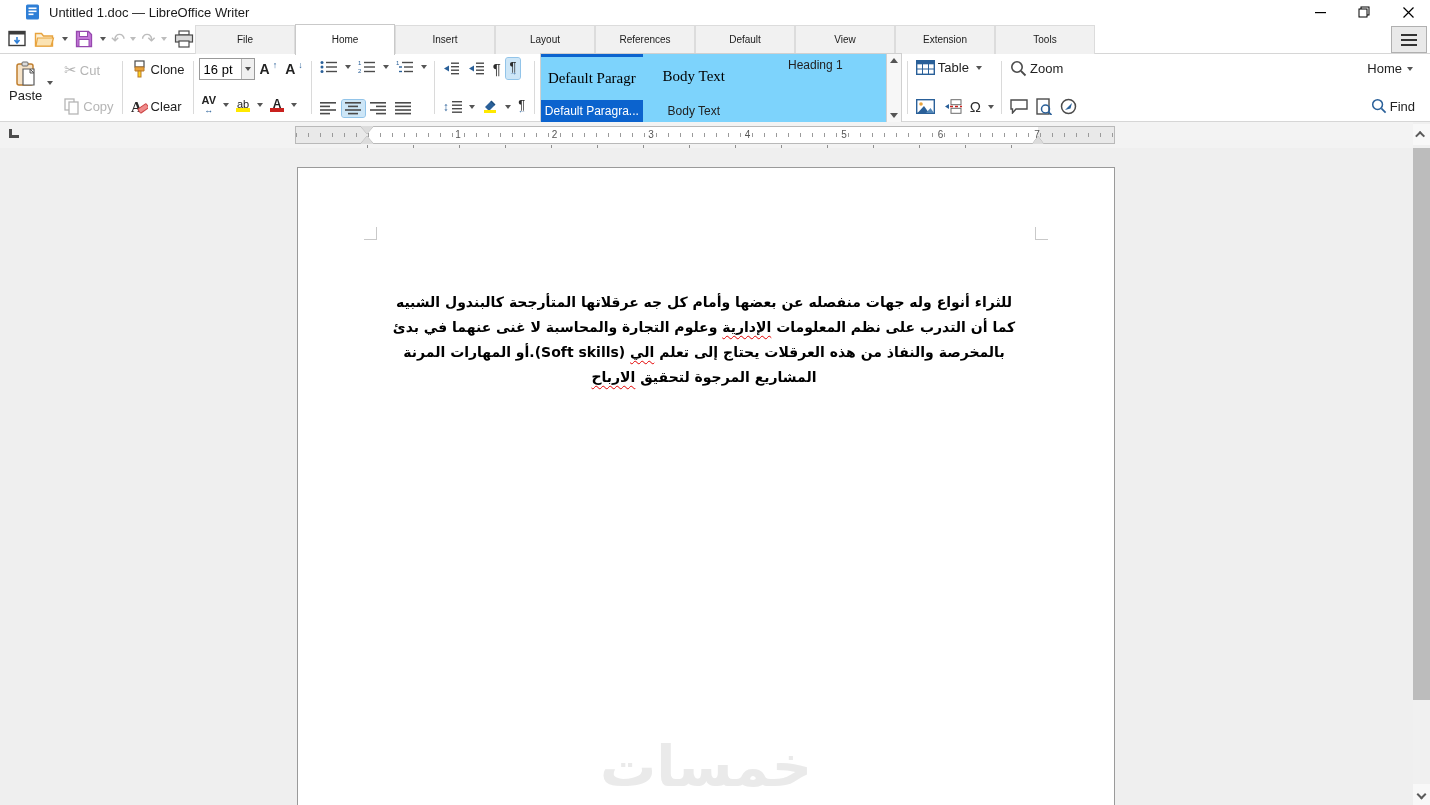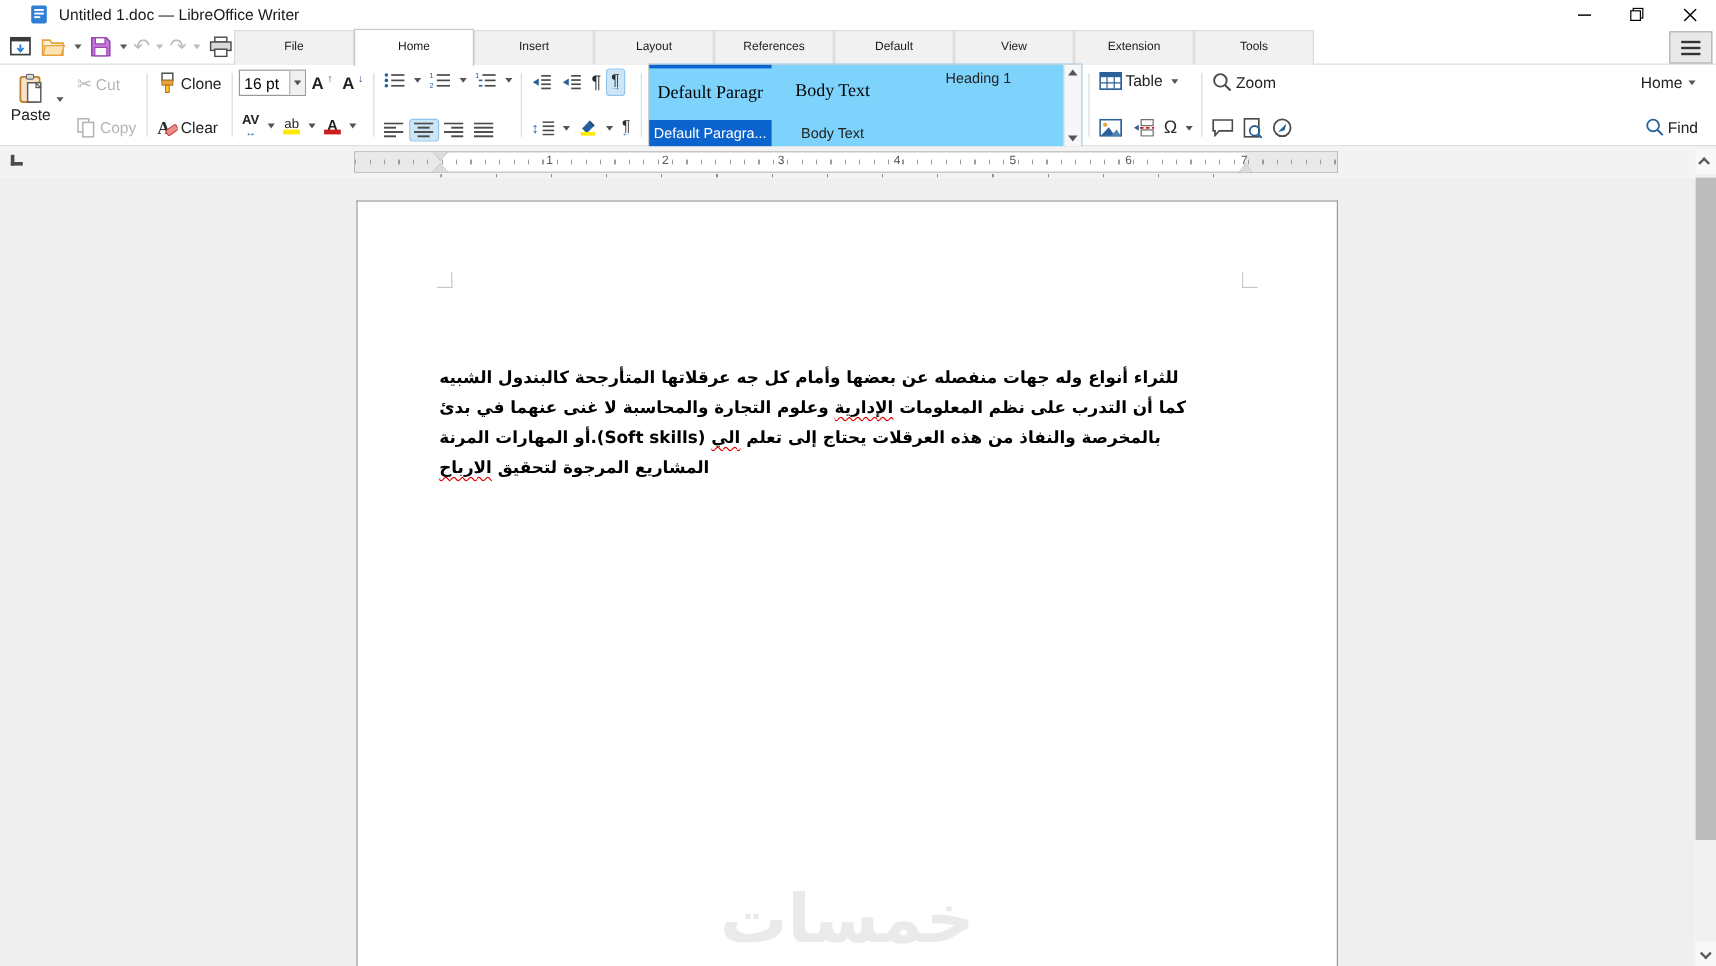--- a/index.html
+++ b/index.html
@@ -79,21 +79,21 @@
   .ind-right { position:absolute; left:736px; top:9px; width:0; height:0; border-left:6px solid transparent; border-right:6px solid transparent; border-bottom:8px solid #dcdcdc; filter:drop-shadow(0 0 0.5px #777); }
 
   
   .docarea { position:absolute; top:148px; left:0; right:17px; bottom:0; background:#efefef; }
   .page { position:absolute; left:297px; top:19px; width:818px; bottom:0; background:#fff; border:1px solid #9a9a9a; border-bottom:none; }
   .corner { position:absolute; width:13px; height:13px; }
   .corner.tl { left:66px; top:59px; border-right:1px solid #c9c9c9; border-bottom:1px solid #c9c9c9; }
   .corner.tr { right:66px; top:59px; border-left:1px solid #c9c9c9; border-bottom:1px solid #c9c9c9; }
   .doc-title { position:absolute; top:74px; left:0; right:0; text-align:center; direction:rtl; font-family:"DejaVu Sans",sans-serif; font-weight:bold; font-size:16px; color:#000; }
   .caret { display:inline-block; width:1.5px; height:20px; background:#000; vertical-align:middle; margin:0 1px; }
-  .doc-body { position:absolute; top:135px; right:72px; width:676px; direction:rtl; text-align:left; font-family:"DejaVu Sans",sans-serif; font-weight:bold; font-size:14px; line-height:25px; color:#000; }
+  .doc-body { position:absolute; top:122px; right:72px; width:676px; direction:rtl; text-align:center; font-family:"DejaVu Sans",sans-serif; font-weight:bold; font-size:14px; line-height:25px; color:#000; }
   .doc-line { white-space:nowrap; }
   .misspelled { text-decoration:underline wavy #e30000 1px; text-underline-offset:3px; text-decoration-skip-ink:none; }
   .watermark { position:absolute; top:566px; left:0; right:0; text-align:center; direction:rtl; font-family:"DejaVu Sans",sans-serif; font-weight:bold; font-size:56px; color:#eaeaea; letter-spacing:2px; }
 
   
   .vscroll { position:absolute; top:122px; right:0; bottom:0; width:17px; background:#f0f0f0; }
   .sbtn { position:absolute; left:0; width:17px; height:21px; background:#f8f8f8; display:flex; align-items:center; justify-content:center; }
   .sbtn.up { top:2px; }
   .sbtn.down { bottom:0; }
   .chev-up { width:7px; height:7px; border-left:2px solid #5a5a5a; border-top:2px solid #5a5a5a; transform:rotate(45deg) translateY(2px); }

